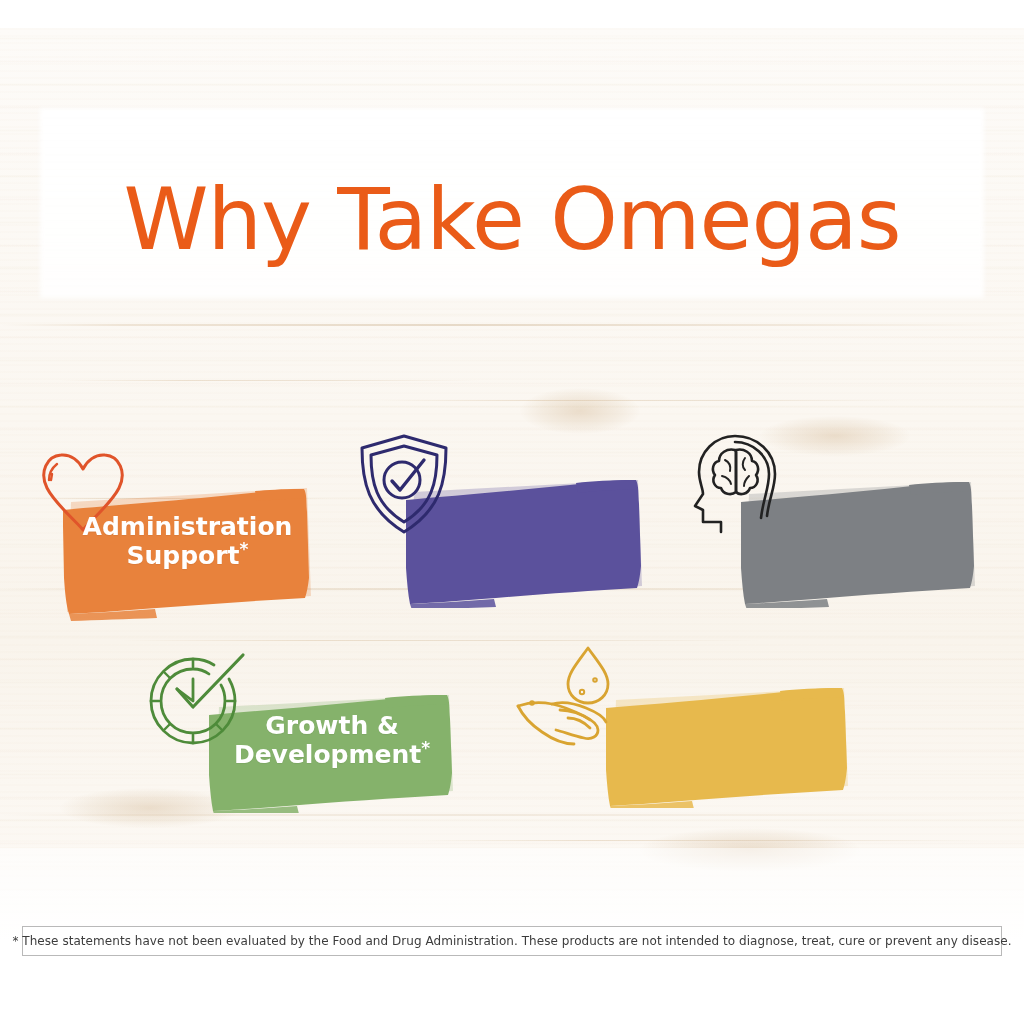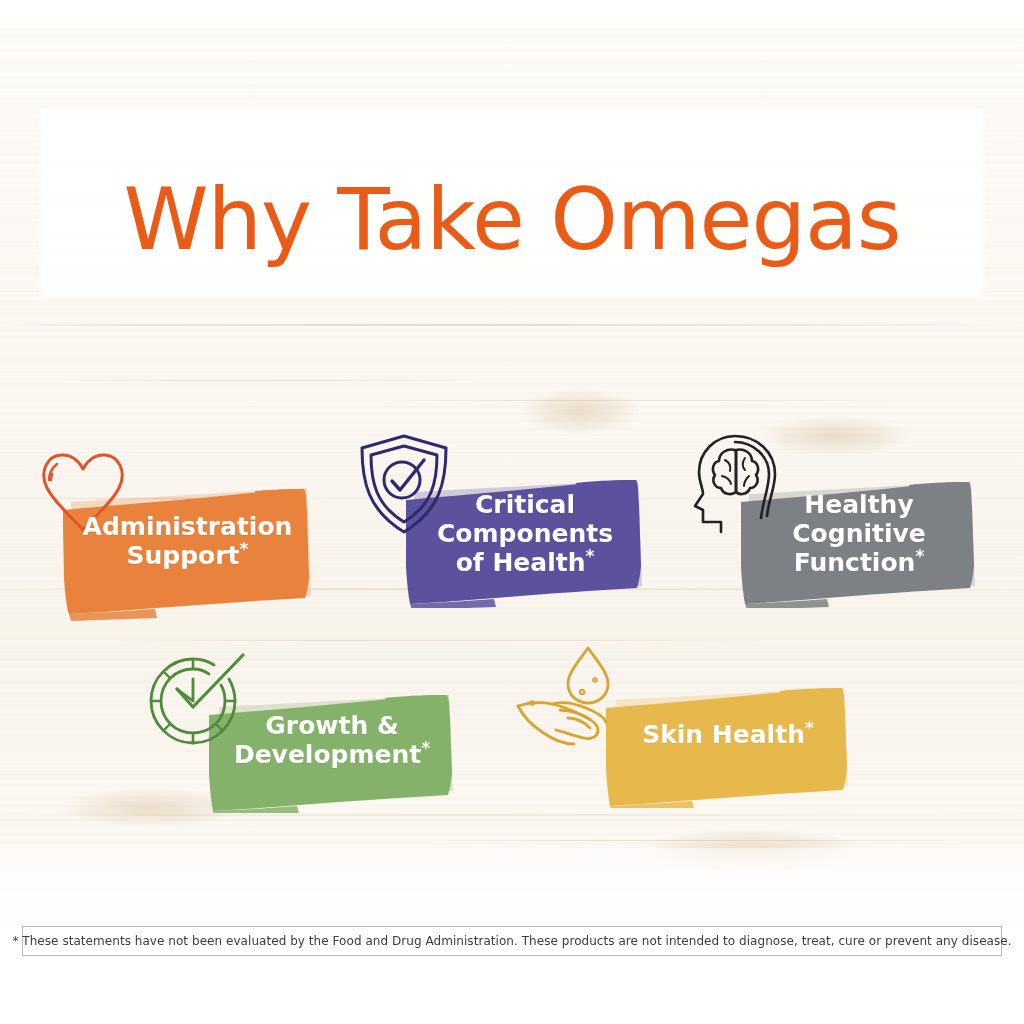--- a/index.html
+++ b/index.html
@@ -154,23 +154,20 @@
       </svg>
     </div>
     <div class="icon" style="left:-46px;top:-36px;">
       <svg width="100" height="108" viewBox="0 0 100 108" fill="none" stroke="#2E2A6E" stroke-width="3" stroke-linecap="round" stroke-linejoin="round">
         <path d="M50 6 L92 18 C92 52, 86 80, 50 102 C14 80, 8 52, 8 18 Z"></path>
         <path d="M50 16 L83 25 C83 52, 78 75, 50 92 C22 75, 17 52, 17 25 Z"></path>
         <circle cx="48" cy="50" r="18"></circle>
         <path d="M38 51 L46 60 L70 30" stroke-width="3.4"></path>
       </svg>
     </div>
-    <div class="card-label" style="left:0;top:24px;width:250px;"><span>Critical
-Components
-of Health</span><span class="ast">*</span></div>
   </div>
 
   <div class="card" style="left:735px;top:440px;width:248px;height:140px;">
     <div class="stroke-wrap">
       <svg width="248" height="140" viewBox="0 0 248 140">
         <g opacity="0.26">
           <path d="M14 26 L236 14 L240 118 L10 134 Z" fill="#7D8084"></path>
         </g>
         <path d="M6 34 C52 30, 110 25, 168 19 C192 16, 214 14, 234 14
                  C237 20, 236 28, 237 38 L239 98 C238 108, 237 114, 235 120
@@ -189,23 +186,20 @@
                  C34 64, 42 66, 47 62 L47 22 Z"></path>
         <path d="M47 20 C55 18, 63 23, 63 31 C69 32, 71 40, 67 45 C71 51, 67 58, 61 58
                  C59 64, 51 66, 47 62 Z"></path>
         <path d="M36 30 C40 32, 42 36, 41 41" stroke-width="2"></path>
         <path d="M56 28 C53 32, 53 37, 56 40" stroke-width="2"></path>
         <path d="M33 46 C37 47, 41 50, 42 54" stroke-width="2"></path>
         <path d="M60 46 C57 49, 55 52, 55 56" stroke-width="2"></path>
         <path d="M47 22 L47 62" stroke-width="2"></path>
       </svg>
     </div>
-    <div class="card-label" style="left:0;top:22px;width:248px;"><span>Healthy
-Cognitive
-Function</span><span class="ast">*</span></div>
   </div>
 
   <div class="card" style="left:203px;top:655px;width:258px;height:130px;">
     <div class="stroke-wrap">
       <svg width="258" height="130" viewBox="0 0 258 130">
         <g opacity="0.26">
           <path d="M16 24 L246 12 L250 108 L12 124 Z" fill="#85B26B"></path>
         </g>
         <path d="M6 32 C54 28, 116 23, 176 17 C200 14, 224 12, 244 12
                  C247 18, 246 26, 247 36 L249 90 C248 100, 247 106, 245 112
@@ -255,20 +249,19 @@
         <circle cx="79" cy="40" r="1.8" stroke-width="2"></circle>
         <path d="M2 66 C14 62, 26 62, 36 64 C46 66, 58 71, 68 76 C76 80, 82 85, 82 90
                  C82 96, 76 100, 68 98 C58 96, 48 92, 40 90"></path>
         <path d="M36 64 C46 61, 58 63, 70 68 C80 72, 88 77, 90 82"></path>
         <path d="M44 70 C54 70, 66 74, 74 80"></path>
         <path d="M52 78 C60 78, 68 82, 74 88"></path>
         <path d="M2 66 C6 74, 14 84, 26 92 C36 99, 48 104, 58 104"></path>
         <circle cx="16" cy="63" r="1.8" stroke-width="2"></circle>
       </svg>
     </div>
-    <div class="card-label" style="left:0;top:44px;width:256px;"><span>Skin Health</span><span class="ast">*</span></div>
   </div>
 
   <div class="disclaimer">
     <span>* These statements have not been evaluated by the Food and Drug Administration. These products are not intended to diagnose, treat, cure or prevent any disease.</span>
   </div>
 
 </div>
 
 </body></html>

